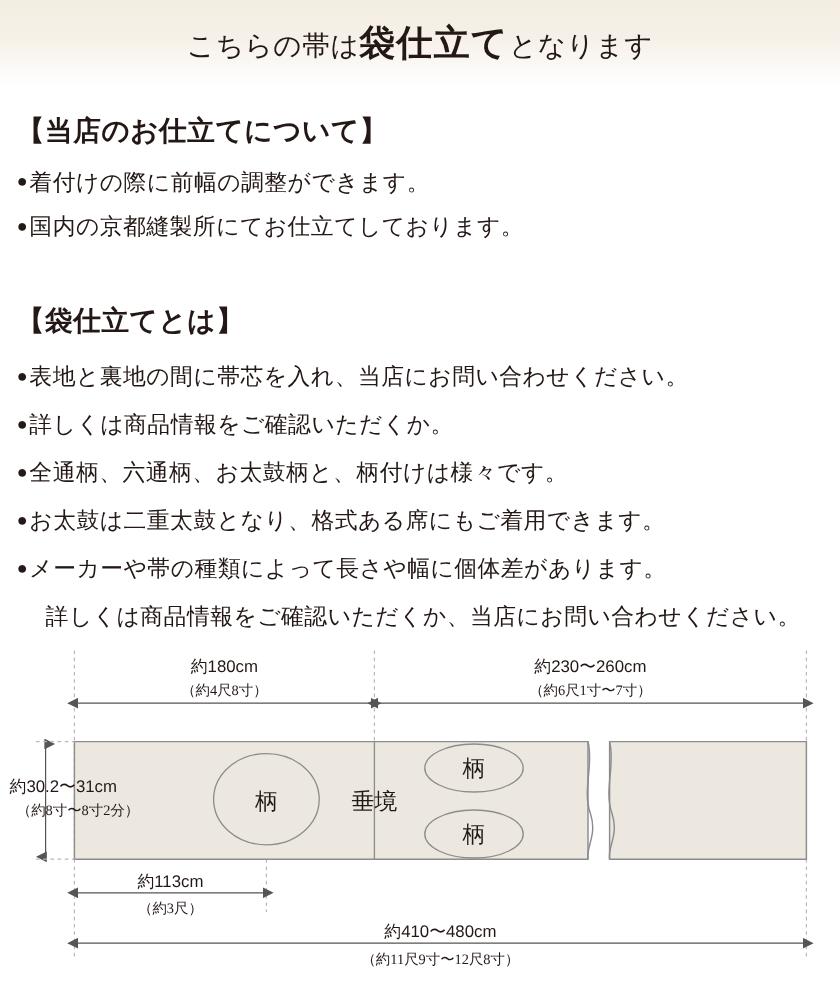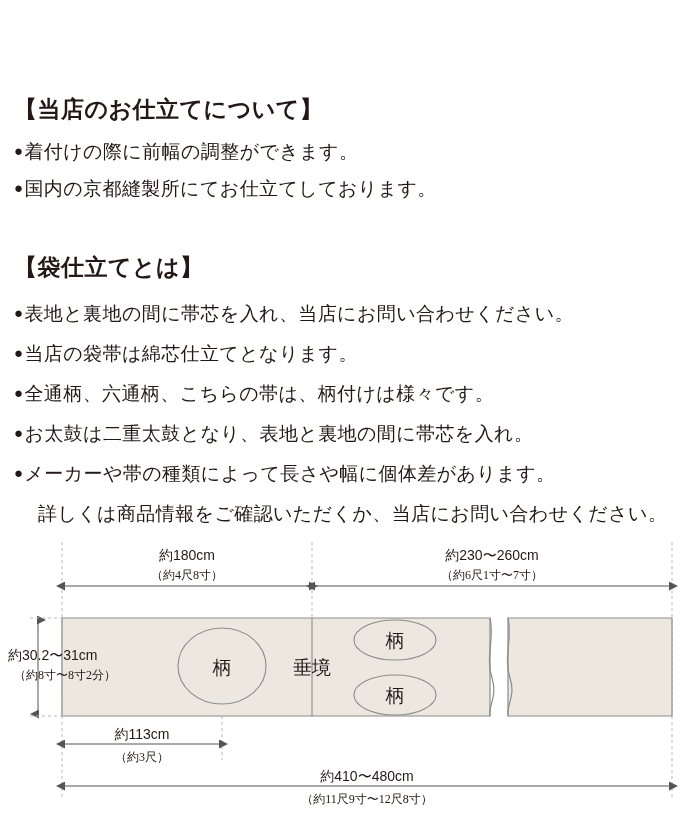--- a/index.html
+++ b/index.html
@@ -114,35 +114,40 @@
     font-family: "Liberation Serif", serif;
     font-size: 19px;
     fill: #231815;
   }
 </style>
 </head>
 <body>
 
 <div class="page">
 
+  <div class="header">
+    <div class="header-title">
+      <span>こちらの帯は</span><span class="big">袋仕立て</span><span>となります</span>
+    </div>
+  </div>
 
   <div class="content">
 
     <div class="section" id="sec1">
       <div class="section-heading">【当店のお仕立てについて】</div>
       <div class="bullet-line"><span class="dot">●</span><span>着付けの際に前幅の調整ができます。</span></div>
       <div class="bullet-line"><span class="dot">●</span><span>国内の京都縫製所にてお仕立てしております。</span></div>
     </div>
 
     <div class="section" id="sec2">
       <div class="section-heading">【袋仕立てとは】</div>
       <div class="bullet-line"><span class="dot">●</span><span>表地と裏地の間に帯芯を入れ、当店にお問い合わせください。</span></div>
-      <div class="bullet-line"><span class="dot">●</span><span>当店の袋帯は綿芯仕立てとなります。</span></div>
-      <div class="bullet-line"><span class="dot">●</span><span>全通柄、六通柄、こちらの帯は、柄付けは様々です。</span></div>
-      <div class="bullet-line"><span class="dot">●</span><span>お太鼓は二重太鼓となり、表地と裏地の間に帯芯を入れ。</span></div>
+      <div class="bullet-line"><span class="dot">●</span><span>詳しくは商品情報をご確認いただくか。</span></div>
+      <div class="bullet-line"><span class="dot">●</span><span>全通柄、六通柄、お太鼓柄と、柄付けは様々です。</span></div>
+      <div class="bullet-line"><span class="dot">●</span><span>お太鼓は二重太鼓となり、格式ある席にもご着用できます。</span></div>
       <div class="bullet-line"><span class="dot">●</span><span>メーカーや帯の種類によって長さや幅に個体差があります。</span></div>
       <div class="sub-line">詳しくは商品情報をご確認いただくか、当店にお問い合わせください。</div>
     </div>
   </div>
 
   <div class="diagram">
     <svg width="700" height="320" viewBox="0 0 700 320" xmlns="http://www.w3.org/2000/svg">
       <defs>
         <marker id="arrL" markerWidth="9" markerHeight="9" refX="8" refY="4.5" orient="auto">
           <path d="M9,0 L9,9 L0,4.5 z" fill="#555"></path>

